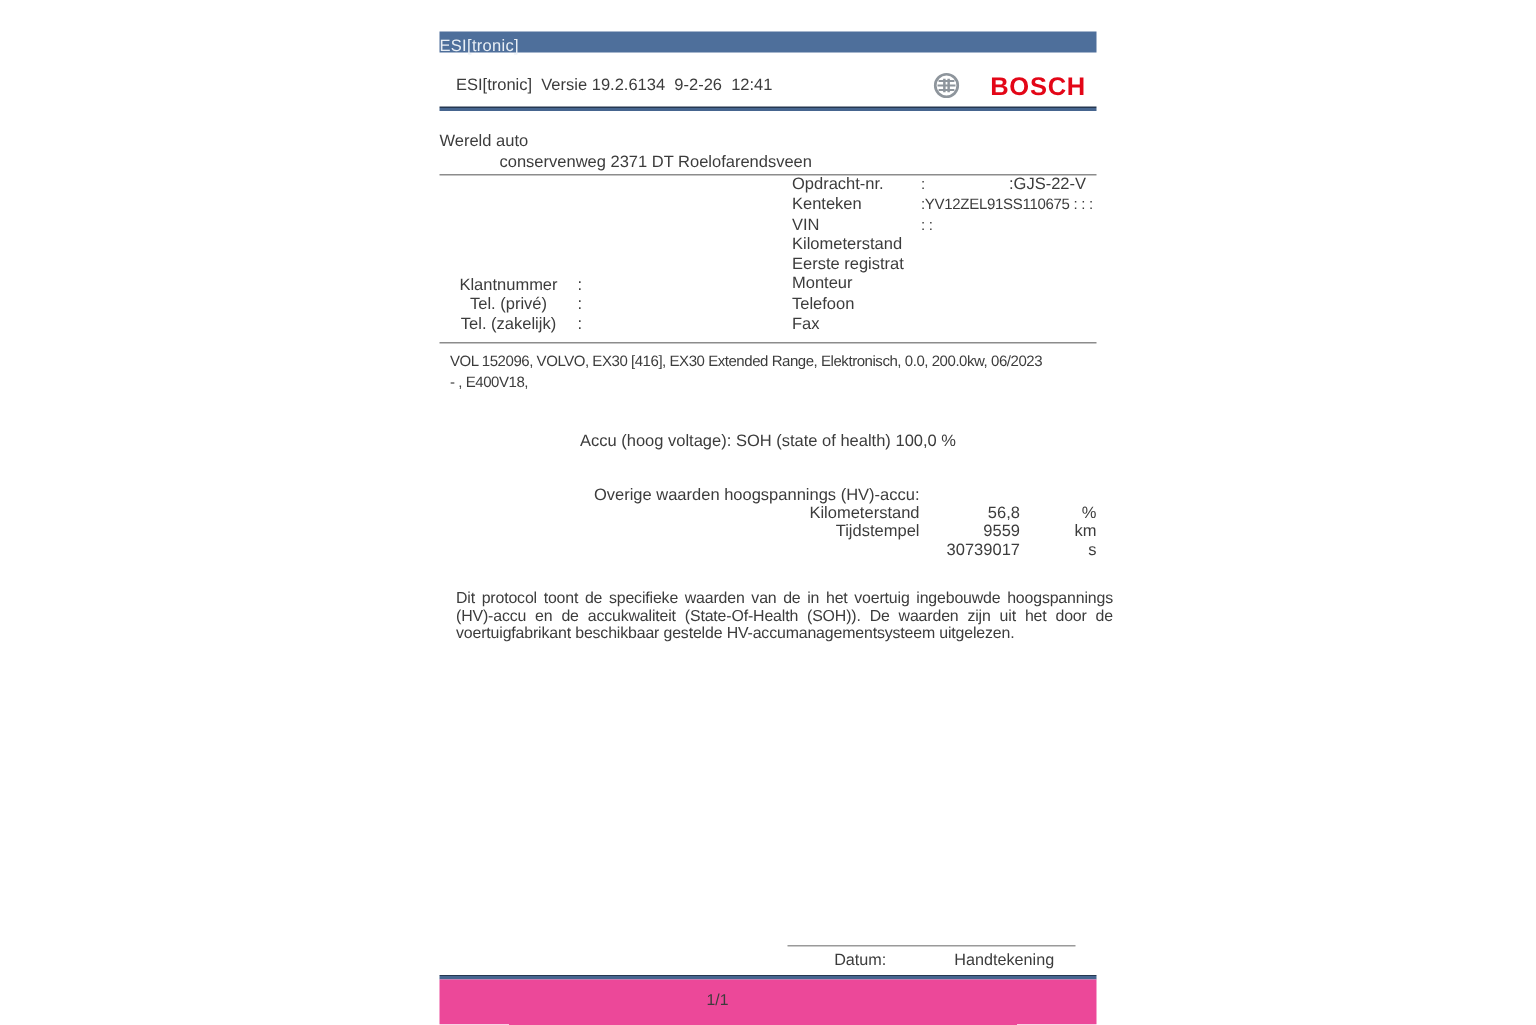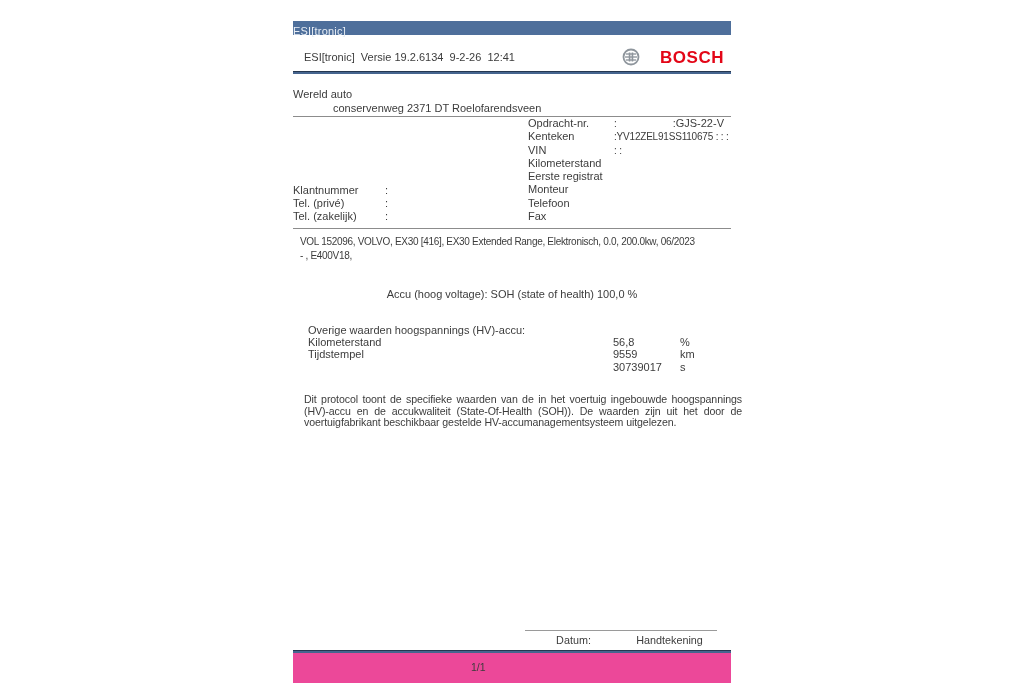--- a/index.html
+++ b/index.html
@@ -35,29 +35,29 @@
   .cust-address { position: absolute; top: 102px; left: 0; font-size: 11px; margin-left: 40px; }
 
   .right-col { position: absolute; top: 117px; left: 235px; width: 196px; }
   .rrow { display: flex; line-height: 13.3px; font-size: 11px; }
   .rlabel { flex: none; width: 86px; white-space: nowrap; }
   .rmid { flex: 1; white-space: nowrap; font-size: 10px; letter-spacing: -0.2px; }
   .rright { margin-left: auto; white-space: nowrap; }
 
   .left-col { position: absolute; top: 184px; left: 0; width: 230px; }
   .lrow { display: flex; line-height: 13.2px; font-size: 11px; }
-  .llabel { flex: none; width: 92px; white-space: nowrap; }
+  .llabel { flex: none; width: 92px; white-space: nowrap; text-align: center; }
   .lsep { flex: none; }
 
   .vehicle { position: absolute; top: 235px; left: 7px; width: 434px; }
   .vehicle div { font-size: 10px; letter-spacing: -0.3px; line-height: 13.5px; white-space: nowrap; }
 
   .soh { position: absolute; top: 288px; left: 0; width: 438px; text-align: center; font-size: 11px; }
 
-  .hv { position: absolute; top: 324px; left: 15px; width: 423px; }
+  .hv { position: absolute; top: 324px; left: 15px; width: 423px; text-align: right; }
   .hv-row { display: flex; line-height: 12.2px; font-size: 11px; }
   .hv-label { flex: none; width: 305px; white-space: nowrap; }
   .hv-value { flex: none; width: 67px; white-space: nowrap; }
   .hv-unit { flex: 1; white-space: nowrap; }
 
   .para { position: absolute; top: 394px; left: 11px; width: 438px;
     font-size: 10.6px; line-height: 11.7px; text-align: justify; letter-spacing: -0.1px; }
 
   .sig-block { position: absolute; top: 630px; }
   .sig-block.b1 { left: 232px; width: 97px; }

